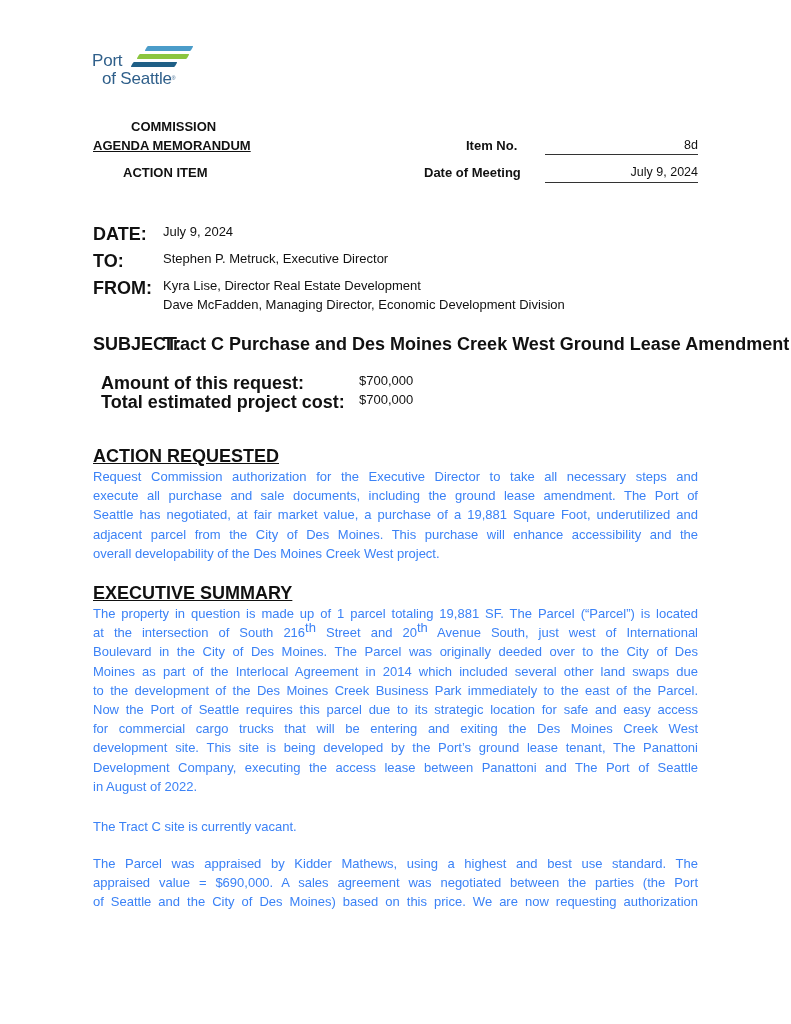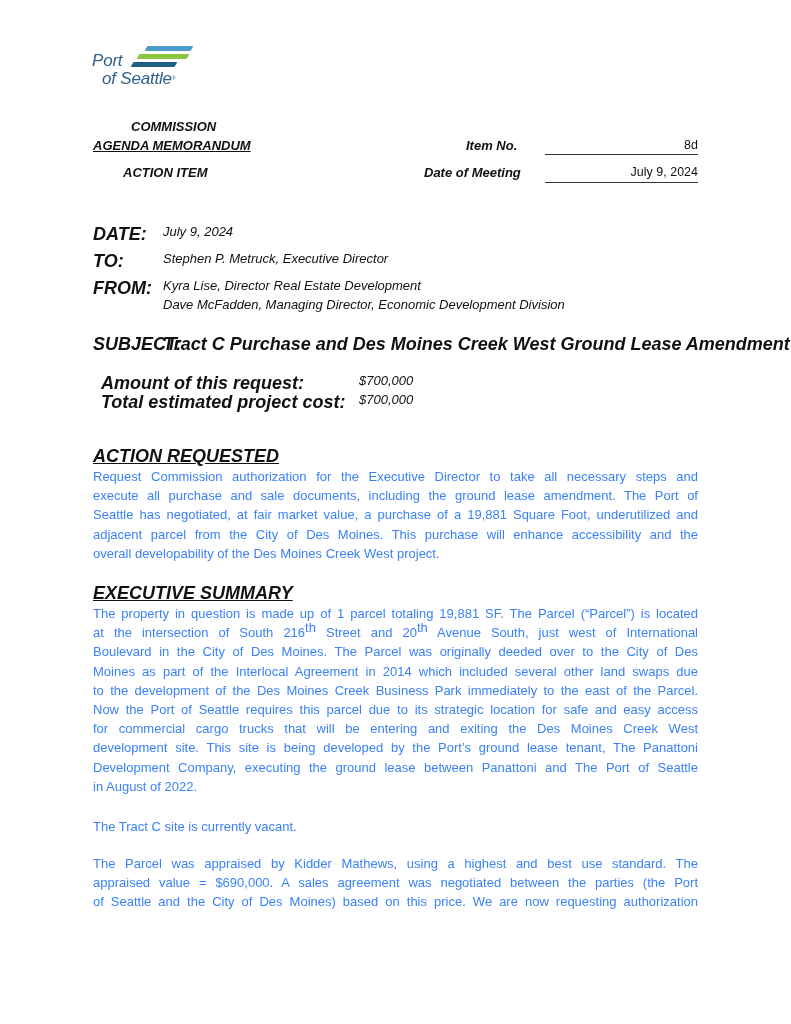--- a/index.html
+++ b/index.html
@@ -1,19 +1,19 @@
 <!DOCTYPE html>
 <html><head>
   <meta charset="utf-8">
   <style>
     html, body { margin: 0; padding: 0; background: #ffffff; }
     body { width: 791px; height: 1024px; position: relative; overflow: hidden;
       font-family: "Liberation Sans", sans-serif; color: #1a1a1a; }
     .page { position: absolute; left: 0; top: 0; width: 791px; height: 1024px; }
-    .abs { position: absolute; font-style: italic; }
+    .abs { position: absolute; }
     .logo { left: 92px; top: 44px; width: 110px; height: 50px; }
     .logo-word { font-family: "Liberation Sans", sans-serif; color: #2f5f8a; font-size: 17px; line-height: 17px; letter-spacing: -0.2px; }
     .logo-port { left: 0; top: 8px; }
     .logo-of { left: 10px; top: 26px; }
     .logo-reg { font-size: 5px; vertical-align: top; }
     .stripe { position: absolute; height: 5px; transform: skewX(-30deg); border-radius: 1px; }
     .s1 { left: 54px; top: 2px; width: 46px; background: #4b9cc9; }
     .s2 { left: 46px; top: 10px; width: 50px; background: #8bc53f; }
     .s3 { left: 40px; top: 18px; width: 44px; background: #1f5f86; }
 
@@ -84,21 +84,21 @@
   <div class="abs lbl ul" style="left:93px; top:583px;">EXECUTIVE SUMMARY</div>
   <div class="para" style="top:604px;">
     <span class="line">The property in question is made up of 1 parcel totaling 19,881 SF. The Parcel (“Parcel”) is located</span>
     <span class="line"><span>at the intersection of South 216</span><sup>th</sup><span> Street and 20</span><sup>th</sup><span> Avenue South, just west of International</span></span>
     <span class="line">Boulevard in the City of Des Moines.  The Parcel was originally deeded over to the City of Des</span>
     <span class="line">Moines as part of the Interlocal Agreement in 2014 which included several other land swaps due</span>
     <span class="line">to the development of the Des Moines Creek Business Park immediately to the east of the Parcel.</span>
     <span class="line">Now the Port of Seattle requires this parcel due to its strategic location for safe and easy access</span>
     <span class="line">for commercial cargo trucks that will be entering and exiting the Des Moines Creek West</span>
     <span class="line">development site.  This site is being developed by the Port’s ground lease tenant, The Panattoni</span>
-    <span class="line">Development Company, executing the ground lease between Panattoni and The Port of Seattle</span>
+    <span class="line">Development Company, executing the access lease between Panattoni and The Port of Seattle</span>
     <span class="line last">in August of 2022.</span>
   </div>
 
   <div class="para" style="top:817px;">
     <span class="line last">The Tract C site is currently vacant.</span>
   </div>
 
   <div class="para" style="top:854px;">
     <span class="line">The Parcel was appraised by Kidder Mathews, using a highest and best use standard.   The</span>
     <span class="line">appraised value = $690,000.    A sales agreement was negotiated between the parties (the Port</span>

